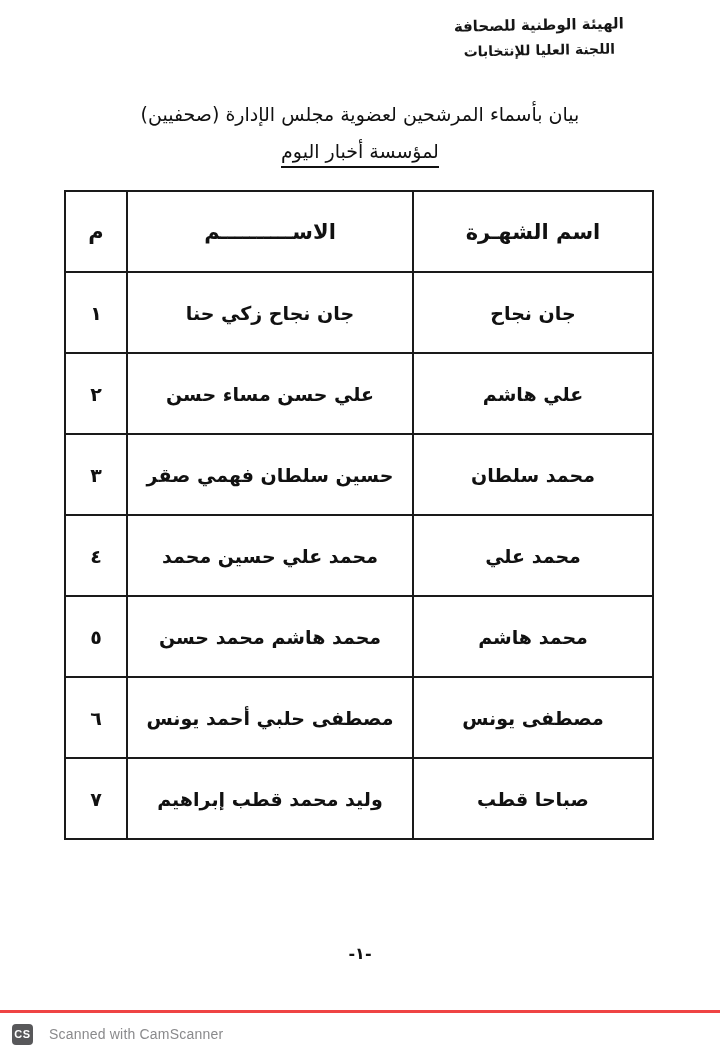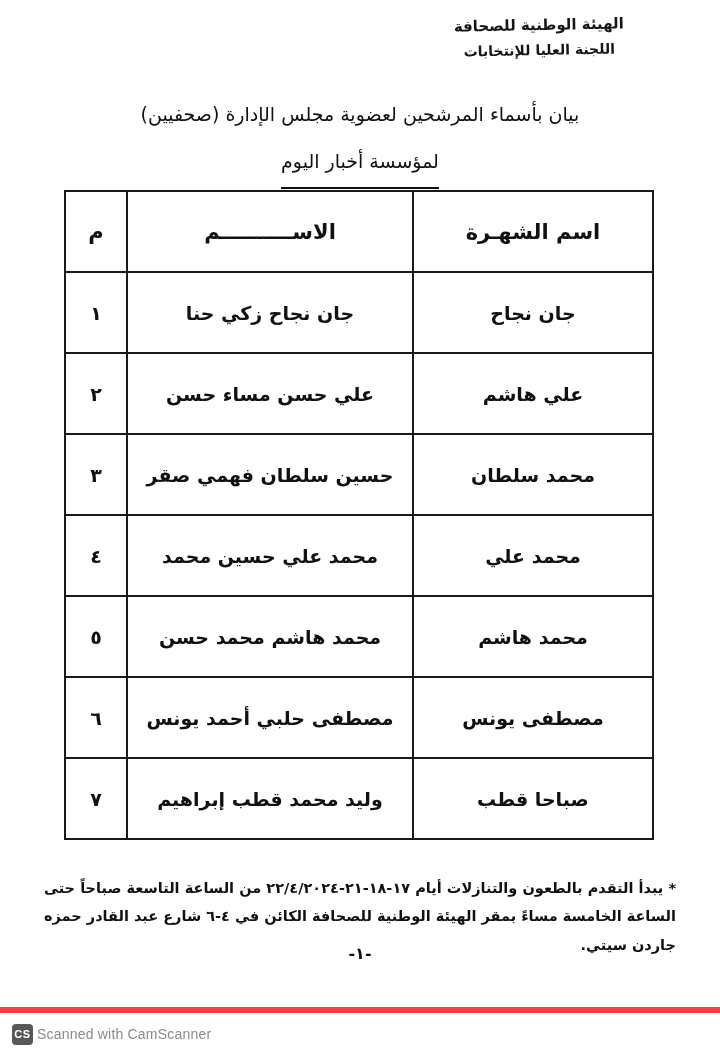--- a/index.html
+++ b/index.html
@@ -58,24 +58,24 @@
     font-weight: 400;
     font-size: 19px;
     color: #111;
     white-space: nowrap;
     line-height: 1.5;
   }
   .title-line.l1 {
     letter-spacing: 0.3px;
   }
   .title-line.l2 {
-    margin-top: 18px;
+    margin-top: 8px;
     display: inline-block;
     border-bottom: 2px solid #111;
-    padding-bottom: 12px;
+    padding-bottom: 1px;
   }
 
   
   .table-wrap {
     position: absolute;
     top: 190px;
     left: 66px;
     width: 588px;
   }
   table.candidates {
@@ -139,38 +139,38 @@
     position: absolute;
     left: 0;
     right: 0;
     bottom: 0;
     height: 42px;
     background: #ffffff;
     display: flex;
     align-items: center;
     direction: ltr;
     padding-left: 12px;
-    border-top: 6px solid #ef4444;
+    border-top: 3px solid #ef4444;
   }
   .cs-logo {
     width: 21px;
     height: 21px;
     border-radius: 4px;
     background: #58585a;
     color: #ffffff;
     font-family: "Liberation Sans", sans-serif;
     font-size: 11px;
     font-weight: 700;
     display: flex;
     align-items: center;
     justify-content: center;
     letter-spacing: 0.5px;
   }
   .cs-text {
-    margin-left: 4px;
+    margin-left: 16px;
     color: #8a8a8c;
     font-family: "Liberation Sans", sans-serif;
     font-size: 14px;
     letter-spacing: 0.2px;
   }
 </style>
 </head>
 <body>
 
 <div class="page">
@@ -232,21 +232,20 @@
         </tr>
         <tr>
           <td>صباحا قطب</td>
           <td>وليد محمد قطب إبراهيم</td>
           <td class="num-cell">٧</td>
         </tr>
       </tbody>
     </table>
   </div>
 
-  <div class="footnote">* يبدأ التقدم بالطعون والتنازلات  أيام ١٧-١٨-٢١-٢٢/٤/٢٠٢٤ من الساعة التاسعة صباحاً حتى الساعة الخامسة مساءً بمقر الهيئة الوطنية للصحافة الكائن في ٤-٦ شارع عبد القادر حمزه جاردن سيتي.</div>
 
   <div class="page-number">-١-</div>
 
   <div class="scanner-bar">
     <div class="cs-logo">CS</div>
     <div class="cs-text">Scanned with CamScanner</div>
   </div>
 
 </div>
 

